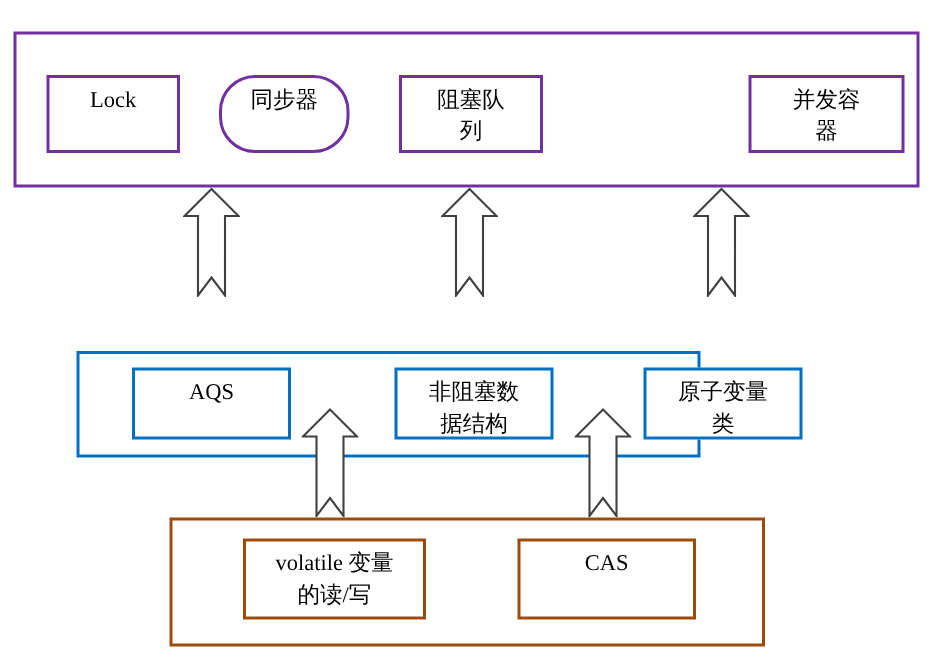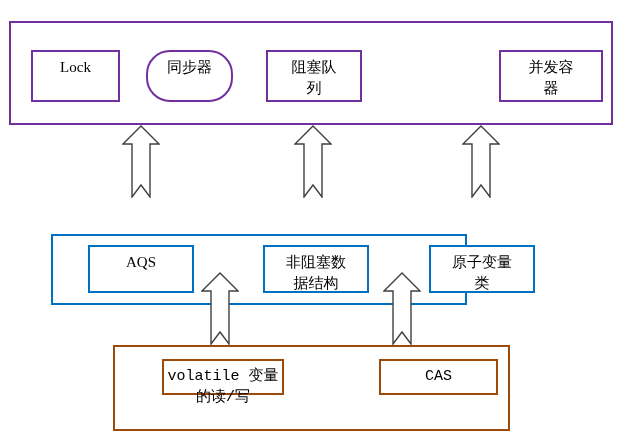--- a/index.html
+++ b/index.html
@@ -36,35 +36,35 @@
     text-align: center;
   }
   .node .label {
     white-space: pre-line;
     font-size: 15px;
     line-height: 21px;
     color: var(--c-text);
   }
   .layer.top    .node { border: 2px solid var(--c-top); top: 27px; height: 52px; }
   .layer.middle .node { border: 2px solid var(--c-mid); top: 9px;  height: 48px; }
-  .layer.bottom .node { border: 2px solid var(--c-bot); top: 12px; height: 36px; font-family: Liberation Mono, monospace; }
+  .layer.bottom .node { border: 2px solid var(--c-bot); top: 12px; height: 54px; }
 
   
   .n-lock { left: 20px;  width: 89px; }
   .n-sync { left: 135px; width: 87px; border-radius: 24px; }
   .n-bq   { left: 255px; width: 96px; }
   .n-exec { left: 368px; width: 88px; }
   .n-cc   { left: 488px; width: 104px; }
   
   .n-aqs  { left: 35px;  width: 106px; }
   .n-nbds { left: 210px; width: 106px; }
   .n-avc  { left: 376px; width: 106px; }
   
   .n-vol  { left: 47px;  width: 122px; }
-  .n-cas  { left: 230px; width: 119px; margin-left: 34px; }
+  .n-cas  { left: 230px; width: 119px; }
 
   .arrow { position: absolute; width: 38px; height: 73px; }
   .arrow polygon {
     fill: #ffffff;
     stroke: var(--c-arrow);
     stroke-width: 1.4;
     stroke-linejoin: miter;
   }
   .arrow.u1 { left: 122px; top: 125px; }
   .arrow.u2 { left: 294px; top: 125px; }

